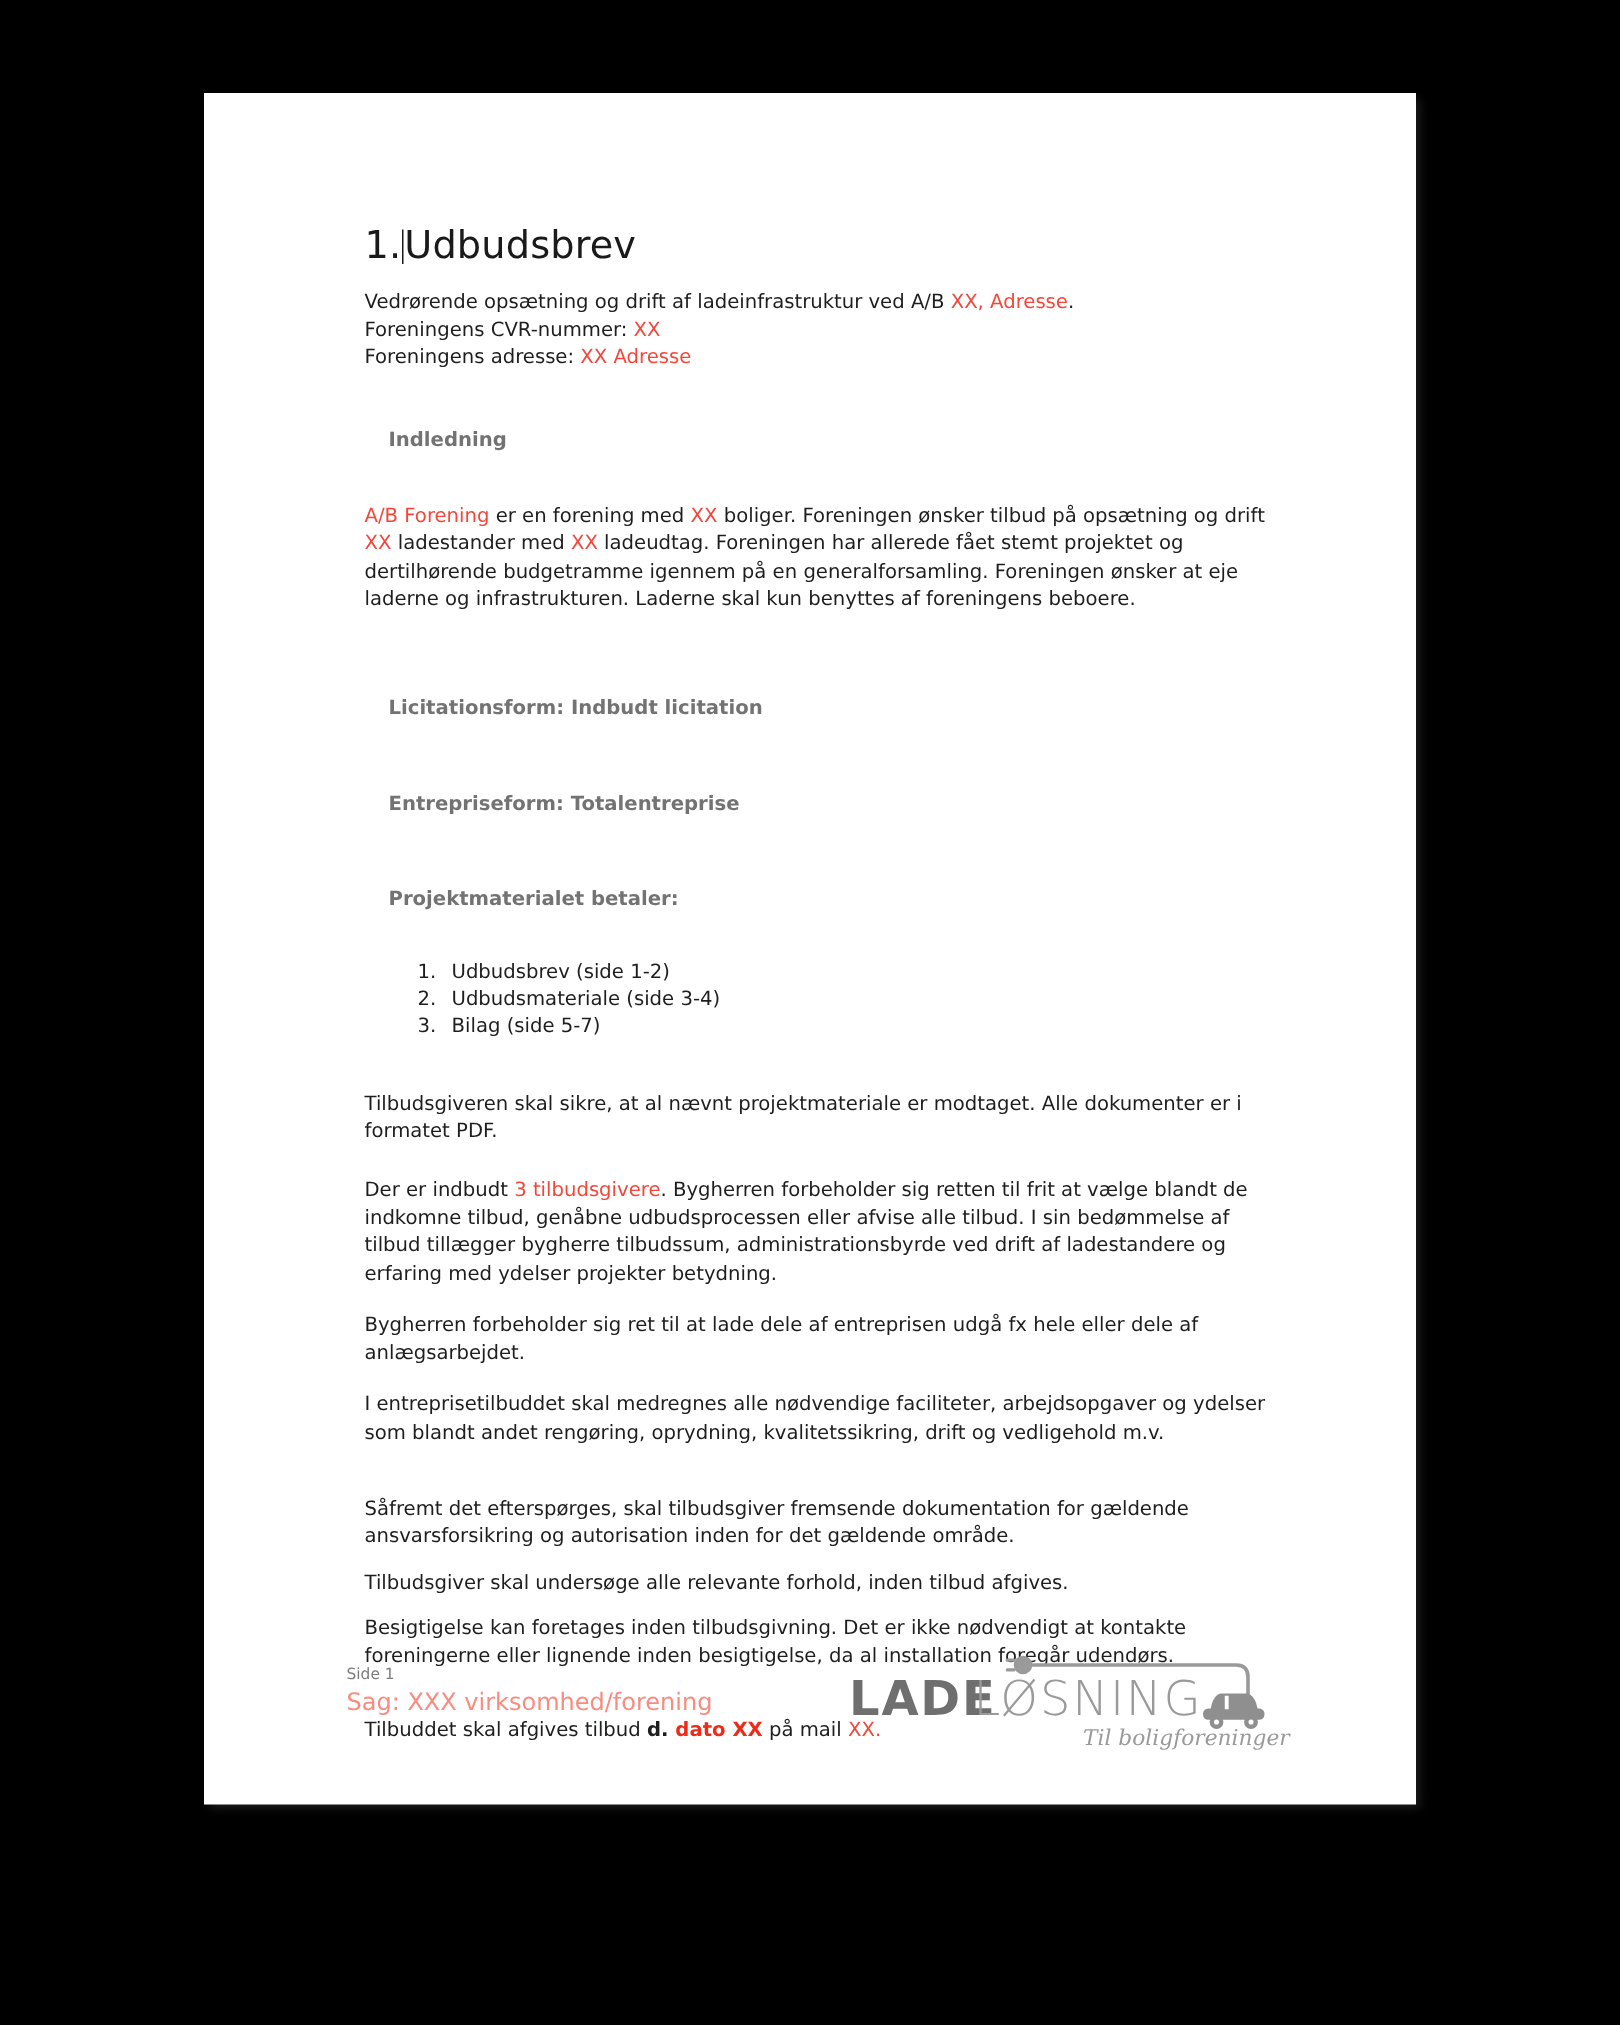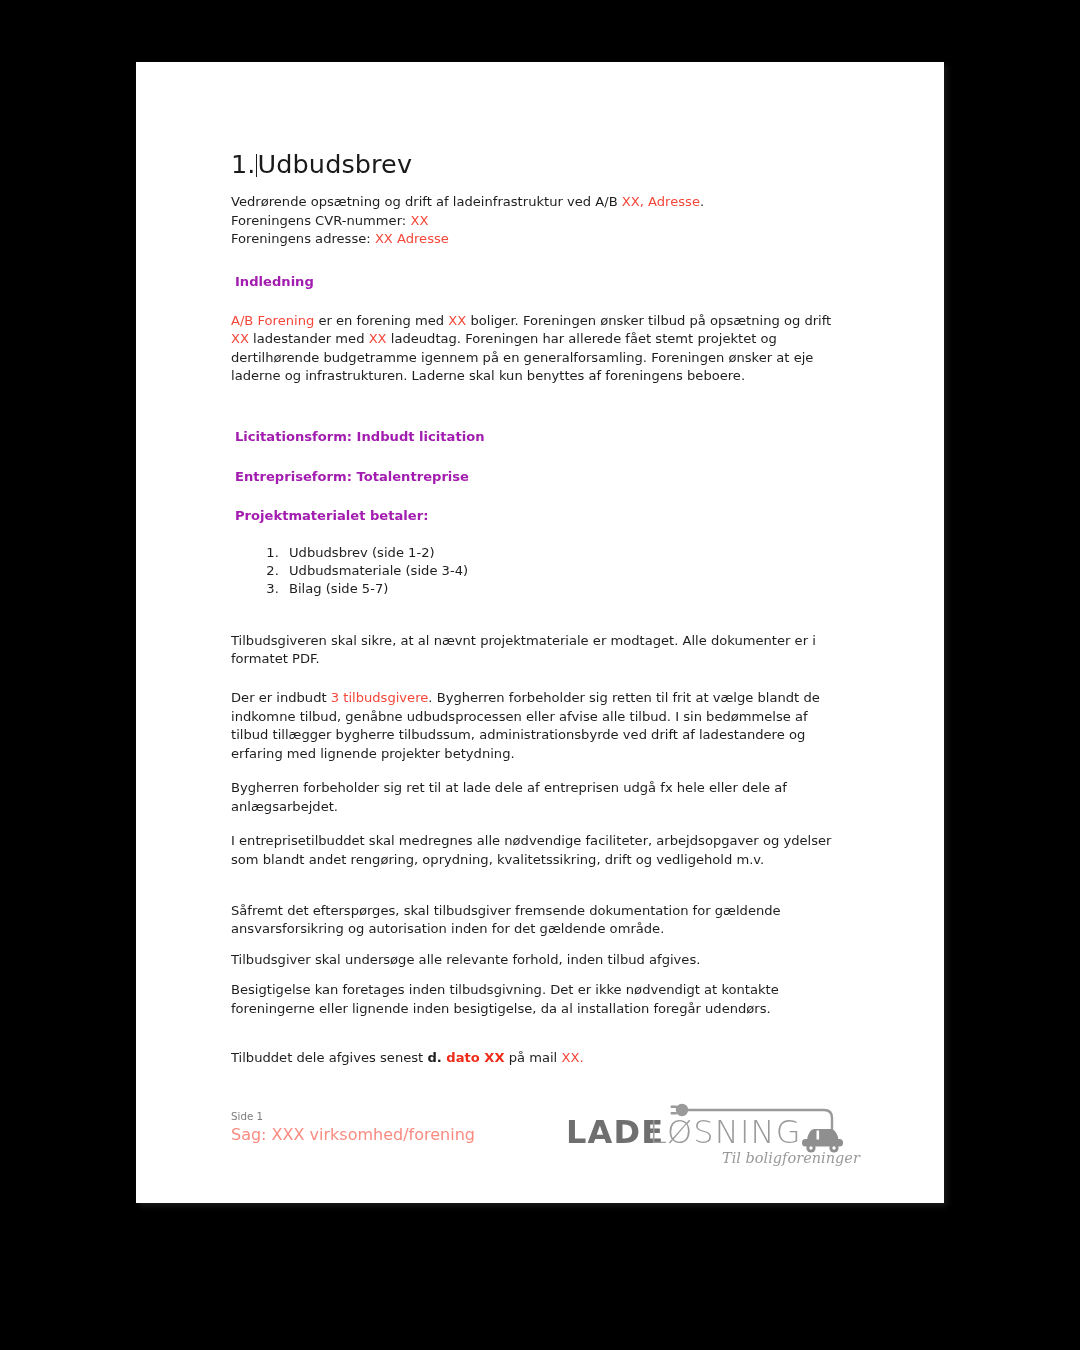--- a/index.html
+++ b/index.html
@@ -20,21 +20,21 @@
     top: 62px;
     width: 808px;
     height: 1141px;
     background: #ffffff;
     box-shadow: 3px 3px 6px rgba(255,255,255,0.10);
     overflow: hidden;
   }
 
   .content {
     position: absolute;
-    left: 95px;
+    left: 107px;
     top: 88px;
     width: 618px;
   }
 
   
   .doc-title {
     font-size: 25.5px;
     font-weight: 400;
     color: #1a1a1a;
     margin: 0 0 14px 0;
@@ -61,22 +61,22 @@
   .red { color: #f4473a; }
   .bold { font-weight: bold; }
   .b-red { color: #ee2b19; font-weight: bold; margin-top: 38px; }
 
   .head-block { margin-bottom: 0; }
   .head-block .para { margin: 0; }
 
   .sec-head {
     font-size: 13.1px;
     font-weight: bold;
-    color: #a21caf;
-    margin: 4px;
+    color: #737373;
+    margin: 16px;
     line-height: 1.42;
   }
 
   .sp-20 { height: 20px; }
   .sp-16 { height: 16px; }
   .sp-14 { height: 14px; }
   .sp-13 { height: 13px; }
   .sp-12 { height: 12px; }
   .sp-30 { height: 30px; }
   .sp-34 { height: 34px; }
@@ -166,21 +166,21 @@
       <li>Udbudsmateriale (side 3-4)</li>
       <li>Bilag (side 5-7)</li>
     </ol>
 
     <div class="sp-34"></div>
 
     <p class="para">Tilbudsgiveren skal sikre, at al nævnt projektmateriale er modtaget. Alle dokumenter er i formatet PDF.</p>
 
     <div class="sp-20"></div>
 
-    <p class="para"><span>Der er indbudt </span><span class="red">3 tilbudsgivere</span><span>. Bygherren forbeholder sig retten til frit at vælge blandt de indkomne tilbud, genåbne udbudsprocessen eller afvise alle tilbud. I sin bedømmelse af tilbud tillægger bygherre tilbudssum, administrationsbyrde ved drift af ladestandere og erfaring med lignende projekter betydning.</span></p>
+    <p class="para"><span>Der er indbudt </span><span class="red">3 tilbudsgivere</span><span>. Bygherren forbeholder sig retten til frit at vælge blandt de indkomne tilbud, genåbne udbudsprocessen eller afvise alle tilbud. I sin bedømmelse af tilbud tillægger bygherre tilbudssum, administrationsbyrde ved drift af ladestandere og erfaring med ydelser projekter betydning.</span></p>
 
     <div class="sp-16"></div>
 
     <p class="para">Bygherren forbeholder sig ret til at lade dele af entreprisen udgå fx hele eller dele af anlægsarbejdet.</p>
 
     <div class="sp-16"></div>
 
     <p class="para">I entreprisetilbuddet skal medregnes alle nødvendige faciliteter, arbejdsopgaver og ydelser som blandt andet rengøring, oprydning, kvalitetssikring, drift og vedligehold m.v.</p>
 
     <div class="sp-16"></div>
@@ -193,21 +193,21 @@
     <div class="sp-12"></div>
 
     <p class="para">Tilbudsgiver skal undersøge alle relevante forhold, inden tilbud afgives.</p>
 
     <div class="sp-12"></div>
 
     <p class="para">Besigtigelse kan foretages inden tilbudsgivning. Det er ikke nødvendigt at kontakte foreningerne eller lignende inden besigtigelse, da al installation foregår udendørs.</p>
 
     <div class="sp-30"></div>
 
-    <p class="para"><span>Tilbuddet dele afgives senest </span><span class="bold">d. </span><span class="b-red">dato XX</span><span> på mail </span><span class="red">XX</span><span class="red">.</span></p>
+    <p class="para"><span>Tilbuddet skal afgives tilbud </span><span class="bold">d. </span><span class="b-red">dato XX</span><span> på mail </span><span class="red">XX</span><span class="red">.</span></p>
 
   </div>
 
   <div class="footer">
     <div class="footer-left">
       <span class="side-no">Side 1</span>
       <span class="sag-line">Sag: XXX virksomhed/forening</span>
     </div>
 
     <div class="logo">

